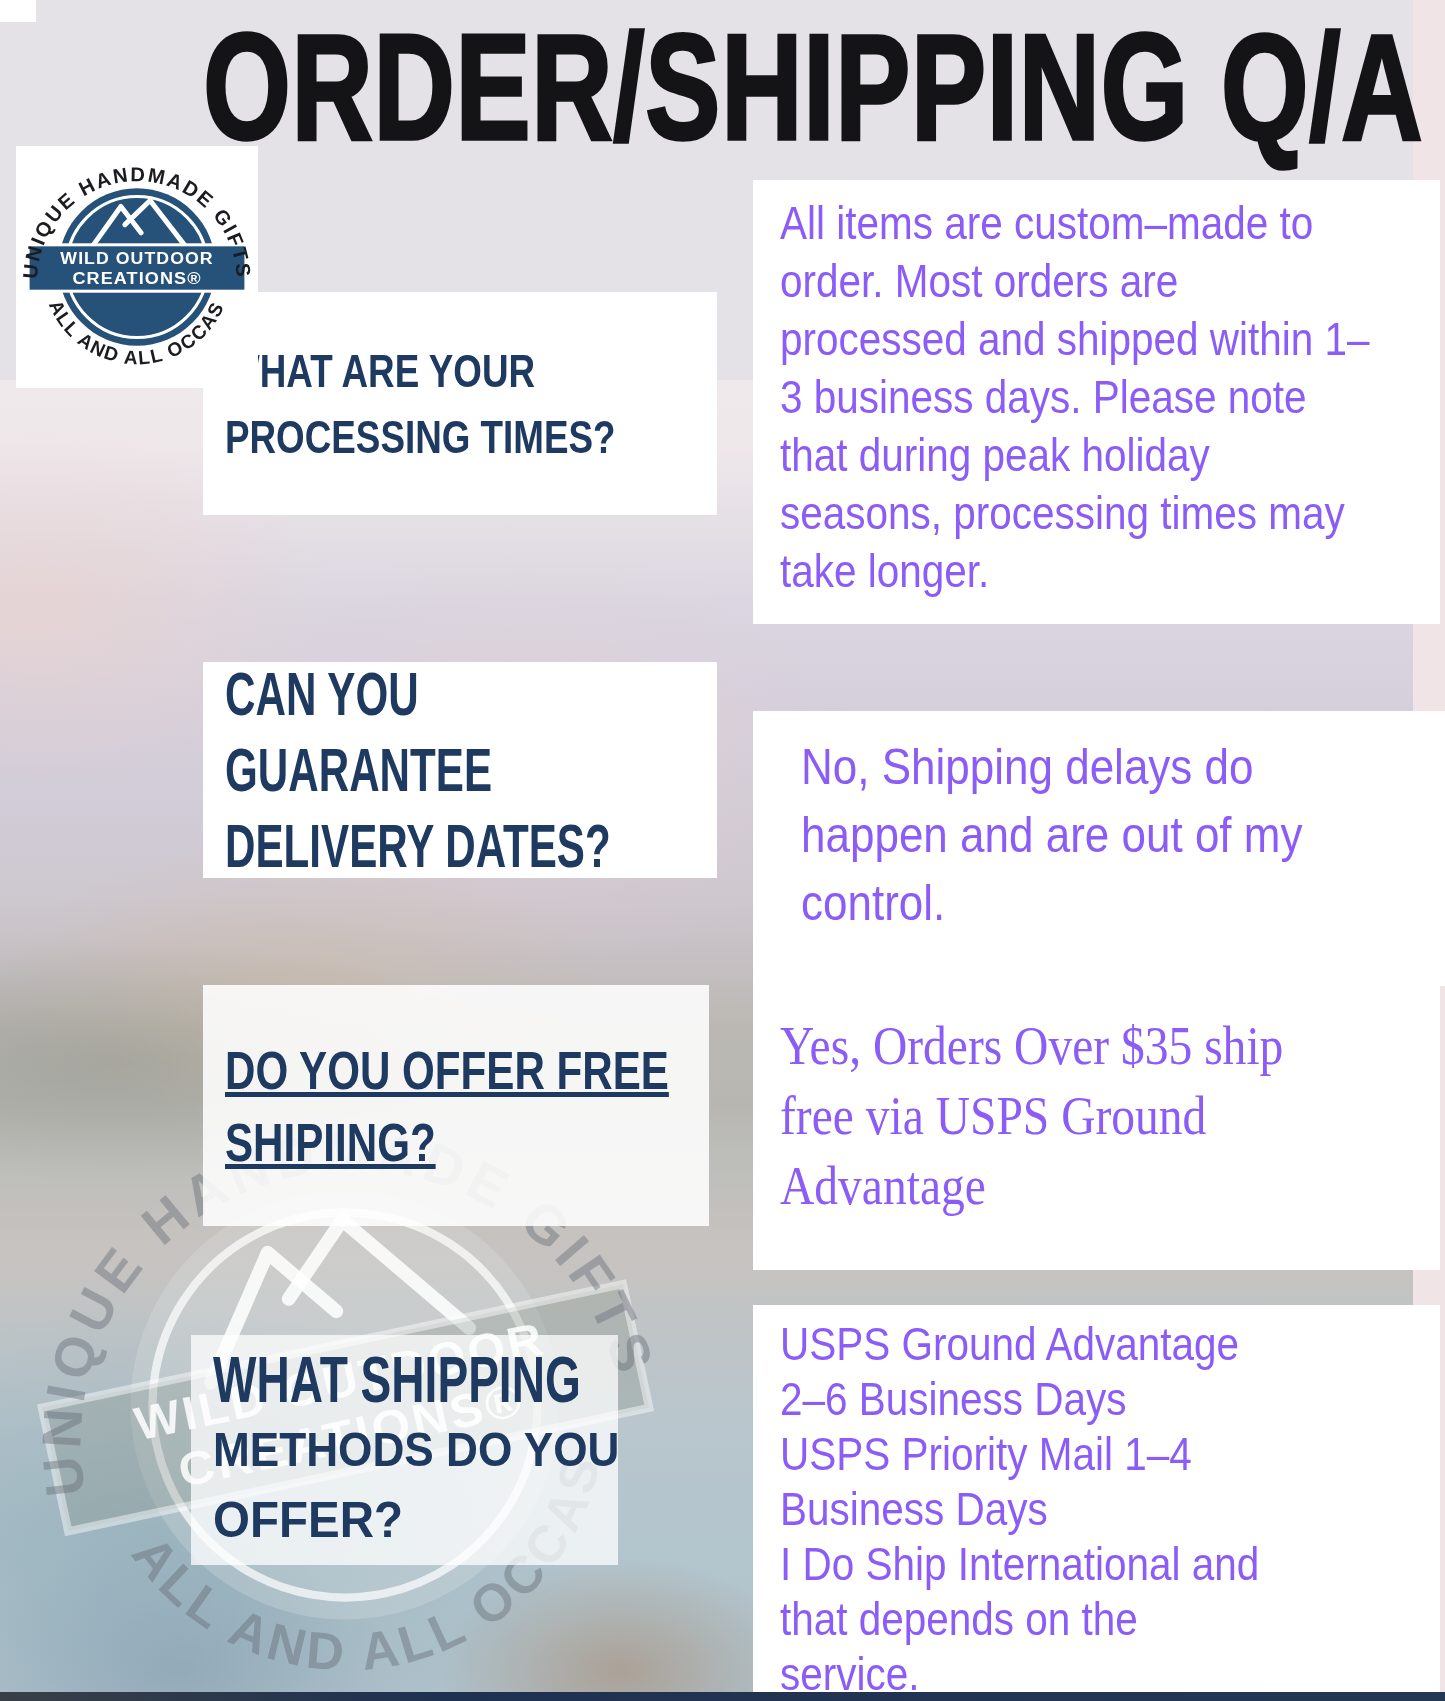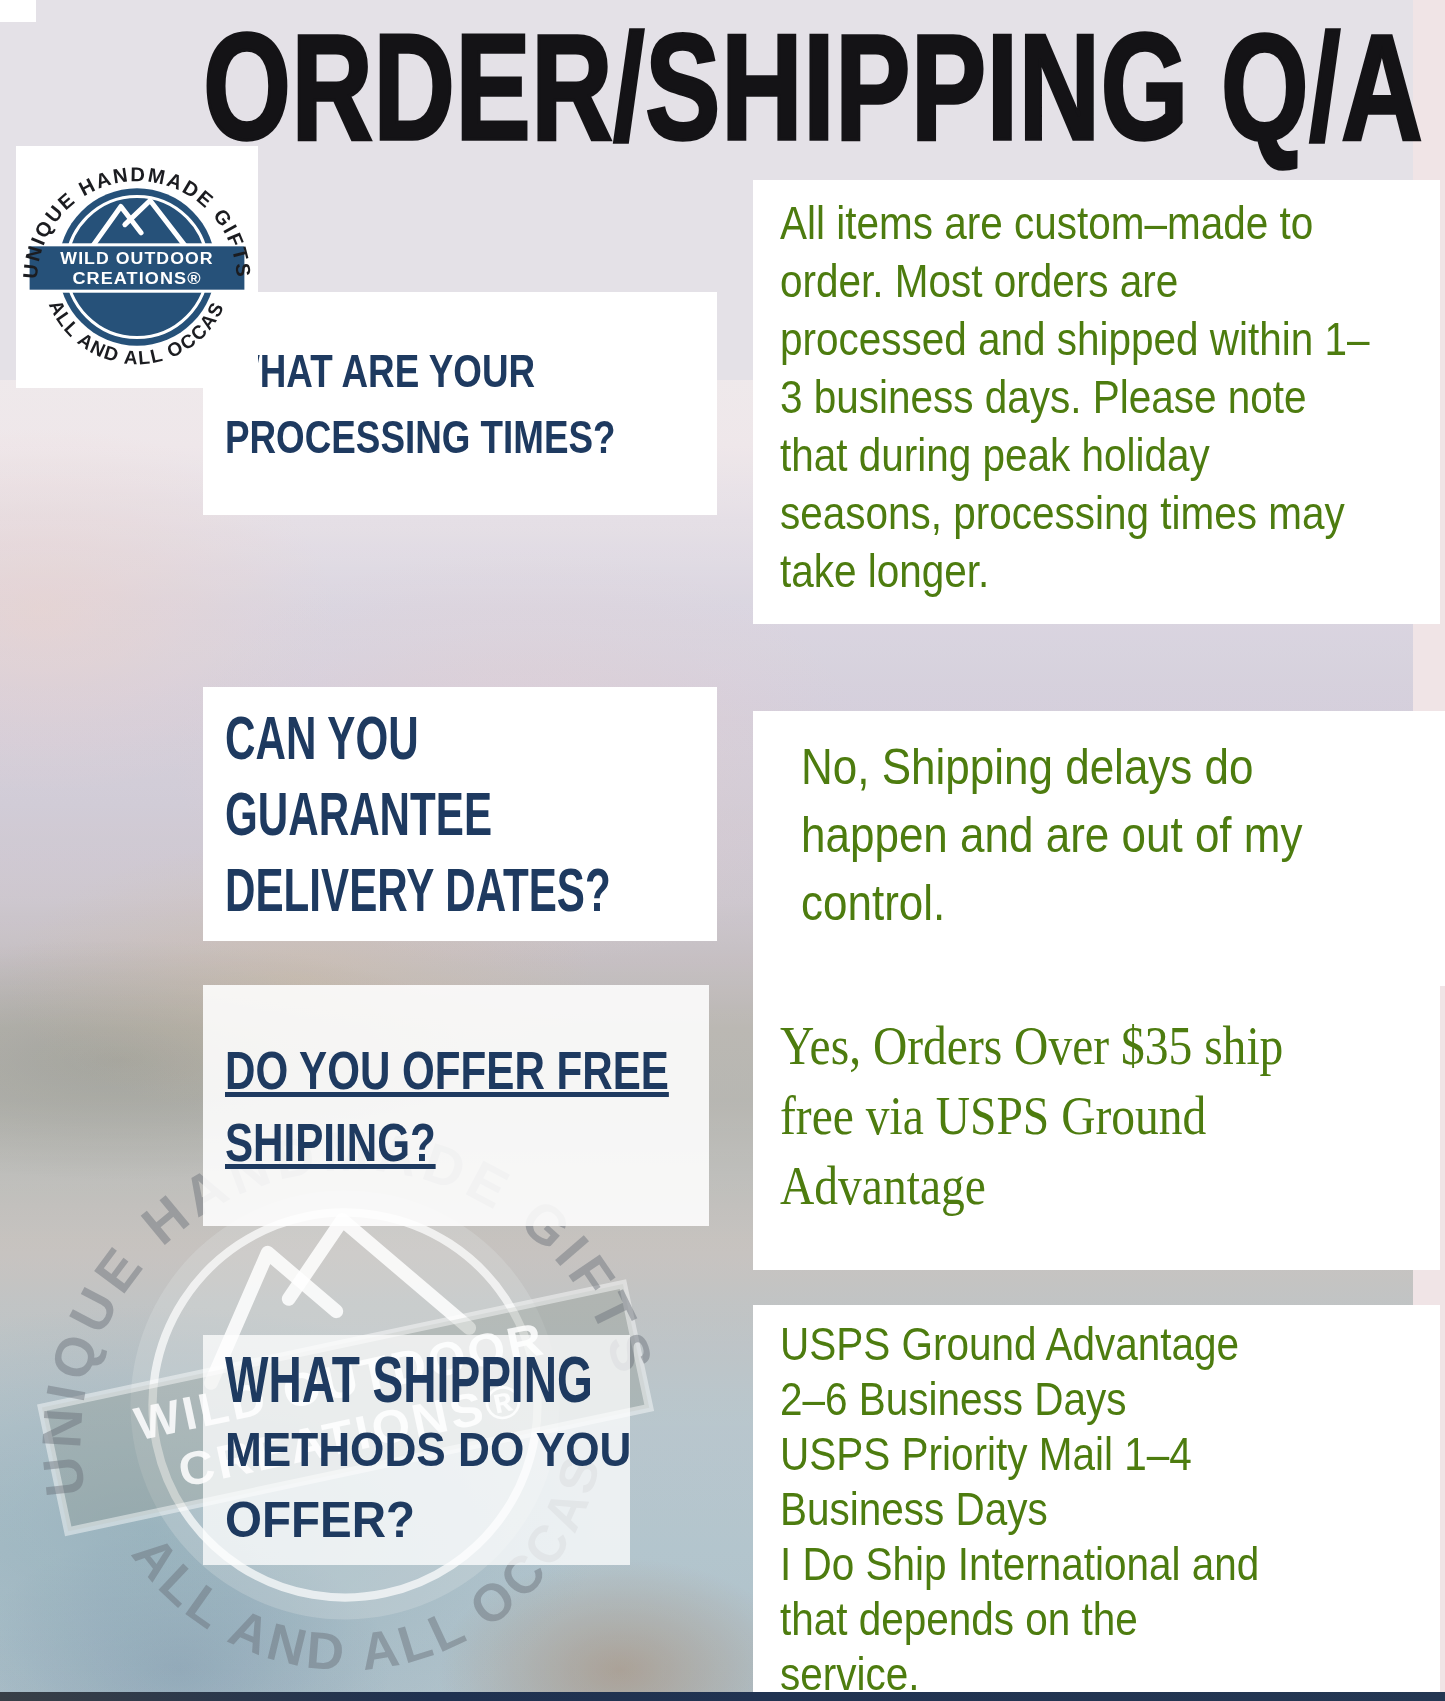--- a/index.html
+++ b/index.html
@@ -66,30 +66,30 @@
   .badge-ghost .bd-arc{fill:rgba(105,110,120,0.45);}
   
   .qbox{
     position:absolute;background:#ffffff;z-index:4;
     display:flex;flex-direction:column;justify-content:center;
     padding-left:22px;color:#1e3a60;
   }
   .qline{display:block;white-space:nowrap;font-weight:700;transform-origin:left center;}
   #q1{left:203px;top:292px;width:492px;height:223px;}
   #q1 .qline{font-size:46px;line-height:66px;transform:scaleX(0.80);}
-  #q2{left:203px;top:687px;width:492px;height:254px;}
+  #q2{left:203px;top:662px;width:492px;height:216px;}
   #q2 .qline{font-size:62px;line-height:76px;transform:scaleX(0.68);}
   #q3{left:203px;top:985px;width:484px;height:241px;background:rgba(255,255,255,0.87);text-decoration:underline;}
   #q3 .qline{font-size:54px;line-height:72px;transform:scaleX(0.78);}
-  #q4{left:203px;top:1335px;width:405px;height:230px;background:rgba(255,255,255,0.74);}
+  #q4{left:191px;top:1335px;width:405px;height:230px;background:rgba(255,255,255,0.74);}
   #q4 .q4l1{font-size:64px;line-height:70px;transform:scaleX(0.72);}
   #q4 .q4l2{font-size:48px;line-height:70px;transform:scaleX(0.92);}
   #q4 .q4l3{font-size:50px;line-height:70px;transform:scaleX(0.95);}
   
-  .abox{position:absolute;background:#ffffff;z-index:4;color:#4d7c0f;padding-left:27px;}
+  .abox{position:absolute;background:#ffffff;z-index:4;color:#8b5cf6;padding-left:27px;}
   .aline{display:block;white-space:nowrap;font-weight:400;transform-origin:left center;transform:scaleX(0.88);}
   #a1{left:753px;top:180px;width:660px;height:430px;padding-top:14px;}
   #a1 .aline{font-size:46px;line-height:58px;}
   #a2{left:753px;top:711px;width:660px;height:253px;padding-top:22px;padding-left:48px;}
   #a2 .aline{font-size:50px;line-height:68px;}
   #a3{left:753px;top:985px;width:660px;height:259px;padding-top:26px;font-family:Liberation Serif, serif;}
   #a3 .aline{font-size:54px;line-height:70px;}
   #a4{left:753px;top:1305px;width:660px;height:396px;padding-top:12px;}
   #a4 .aline{font-size:46px;line-height:55px;}
   

